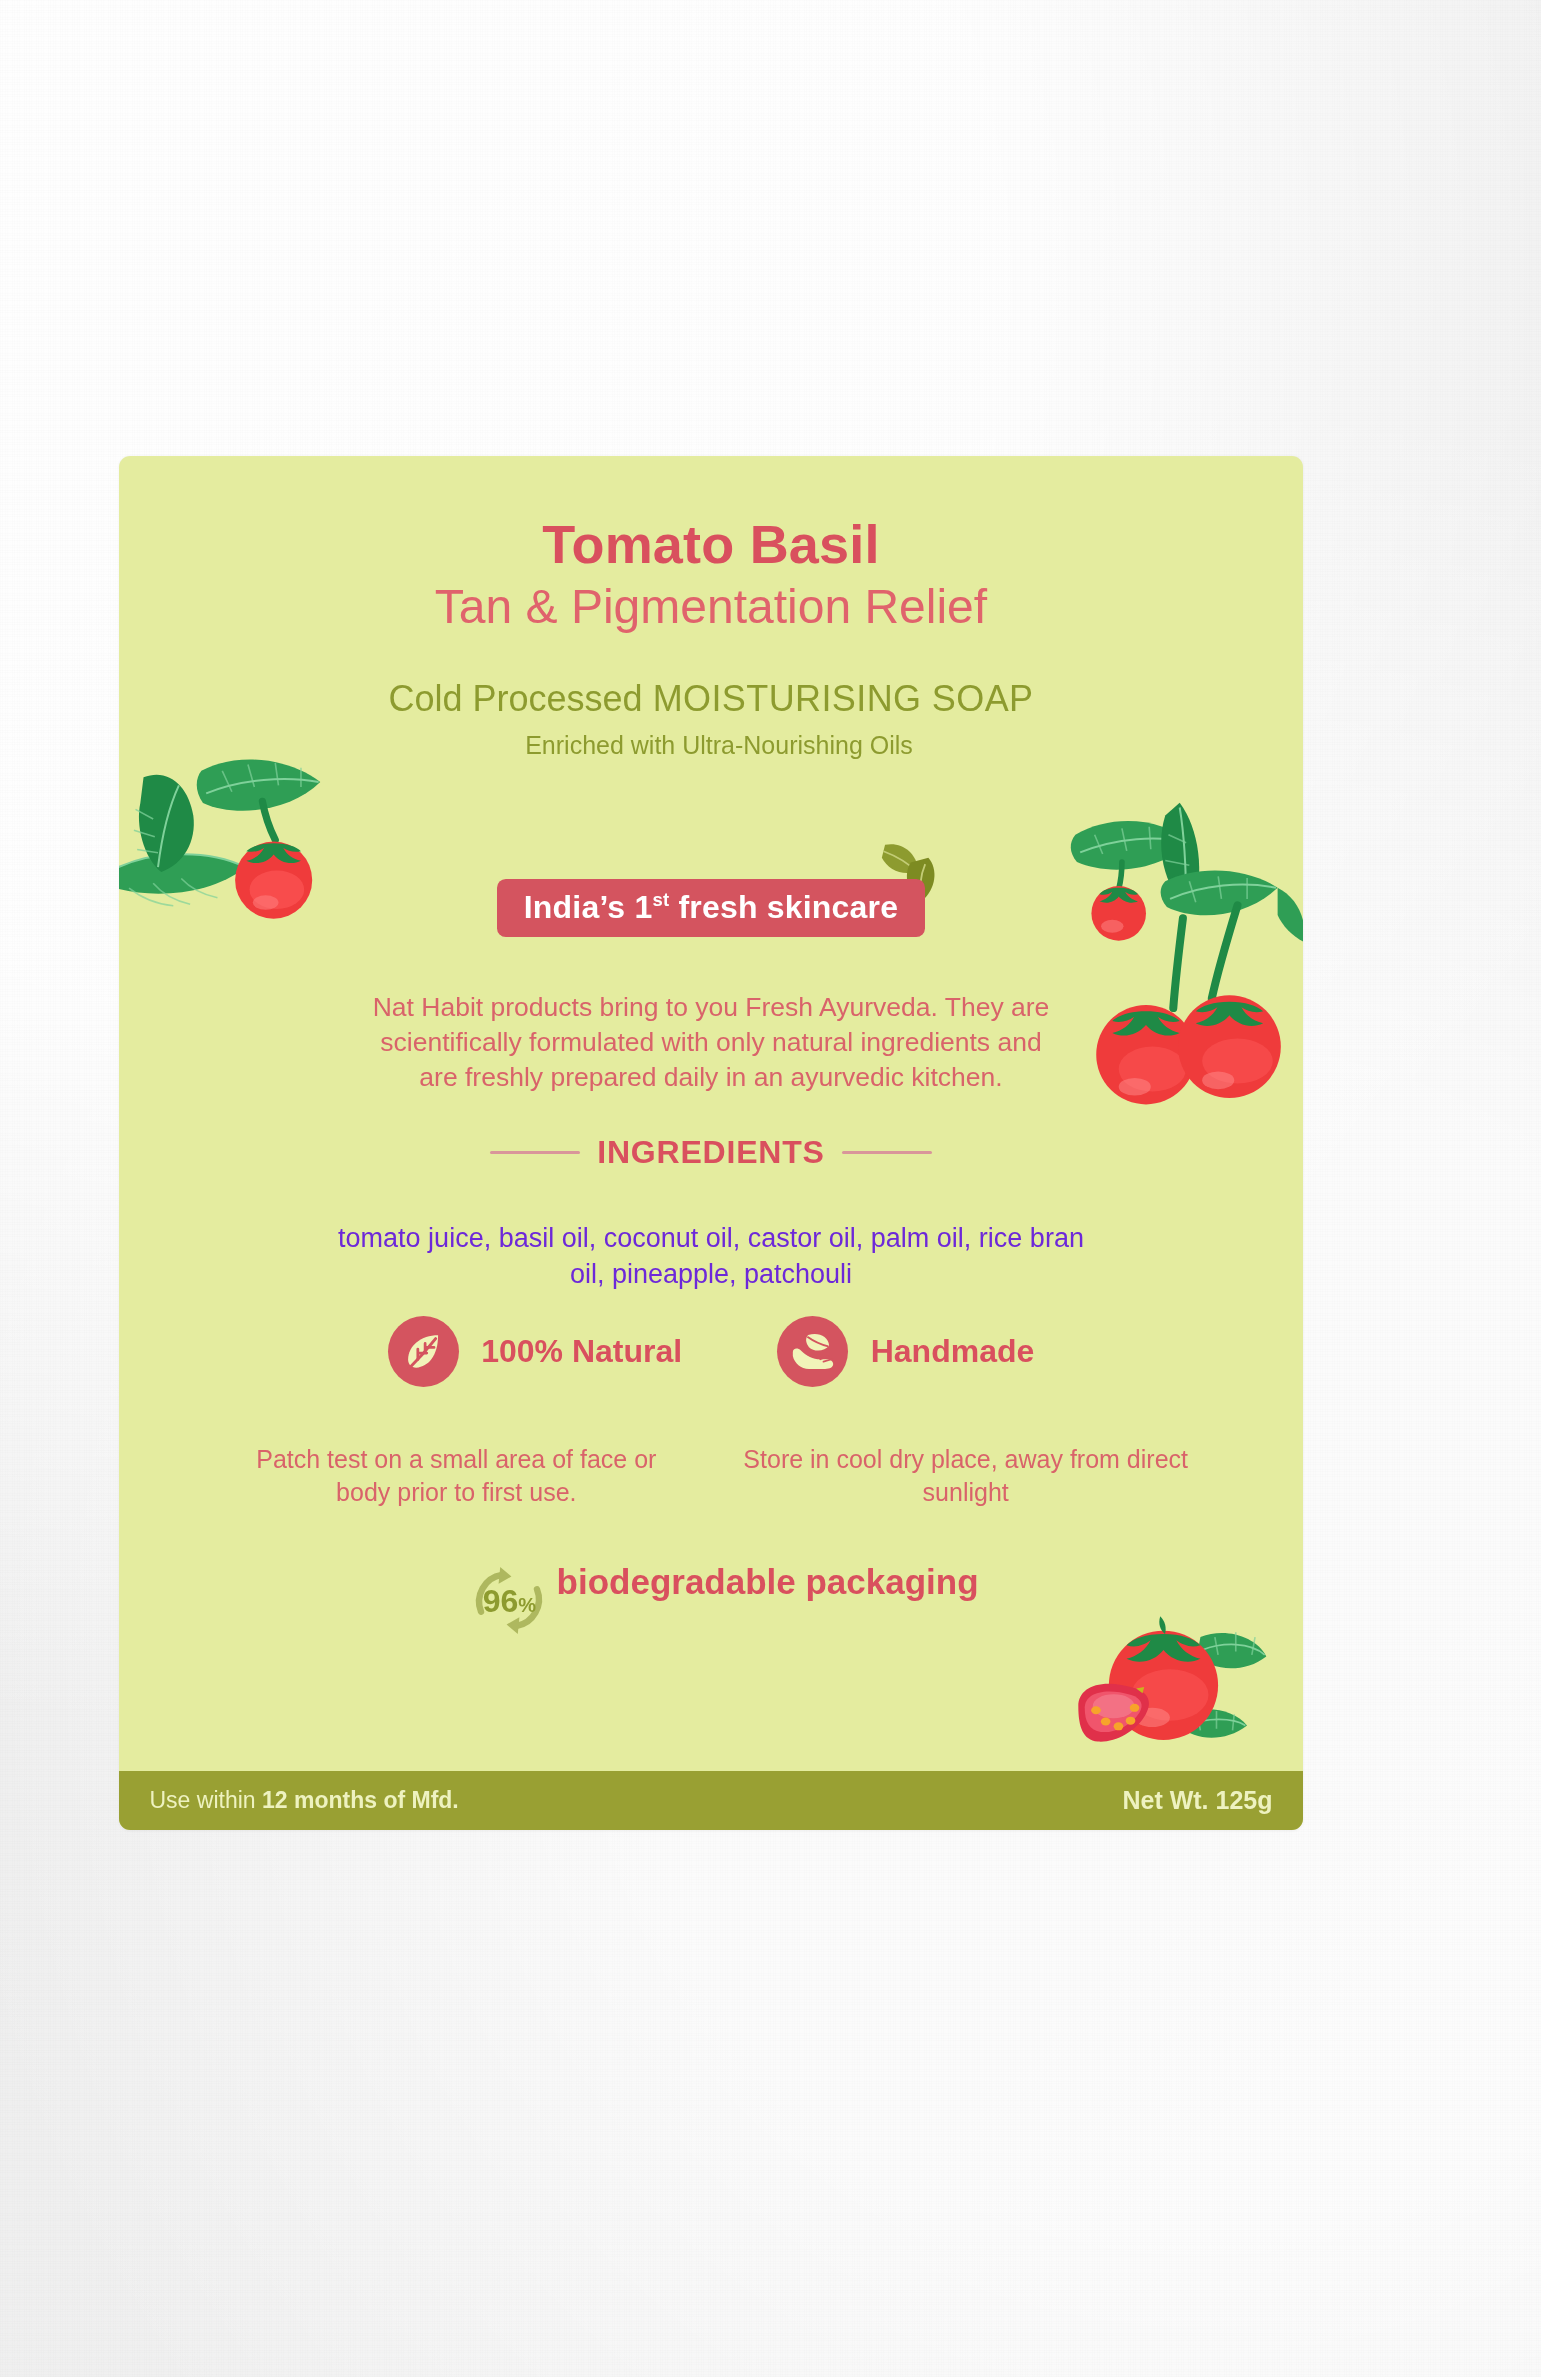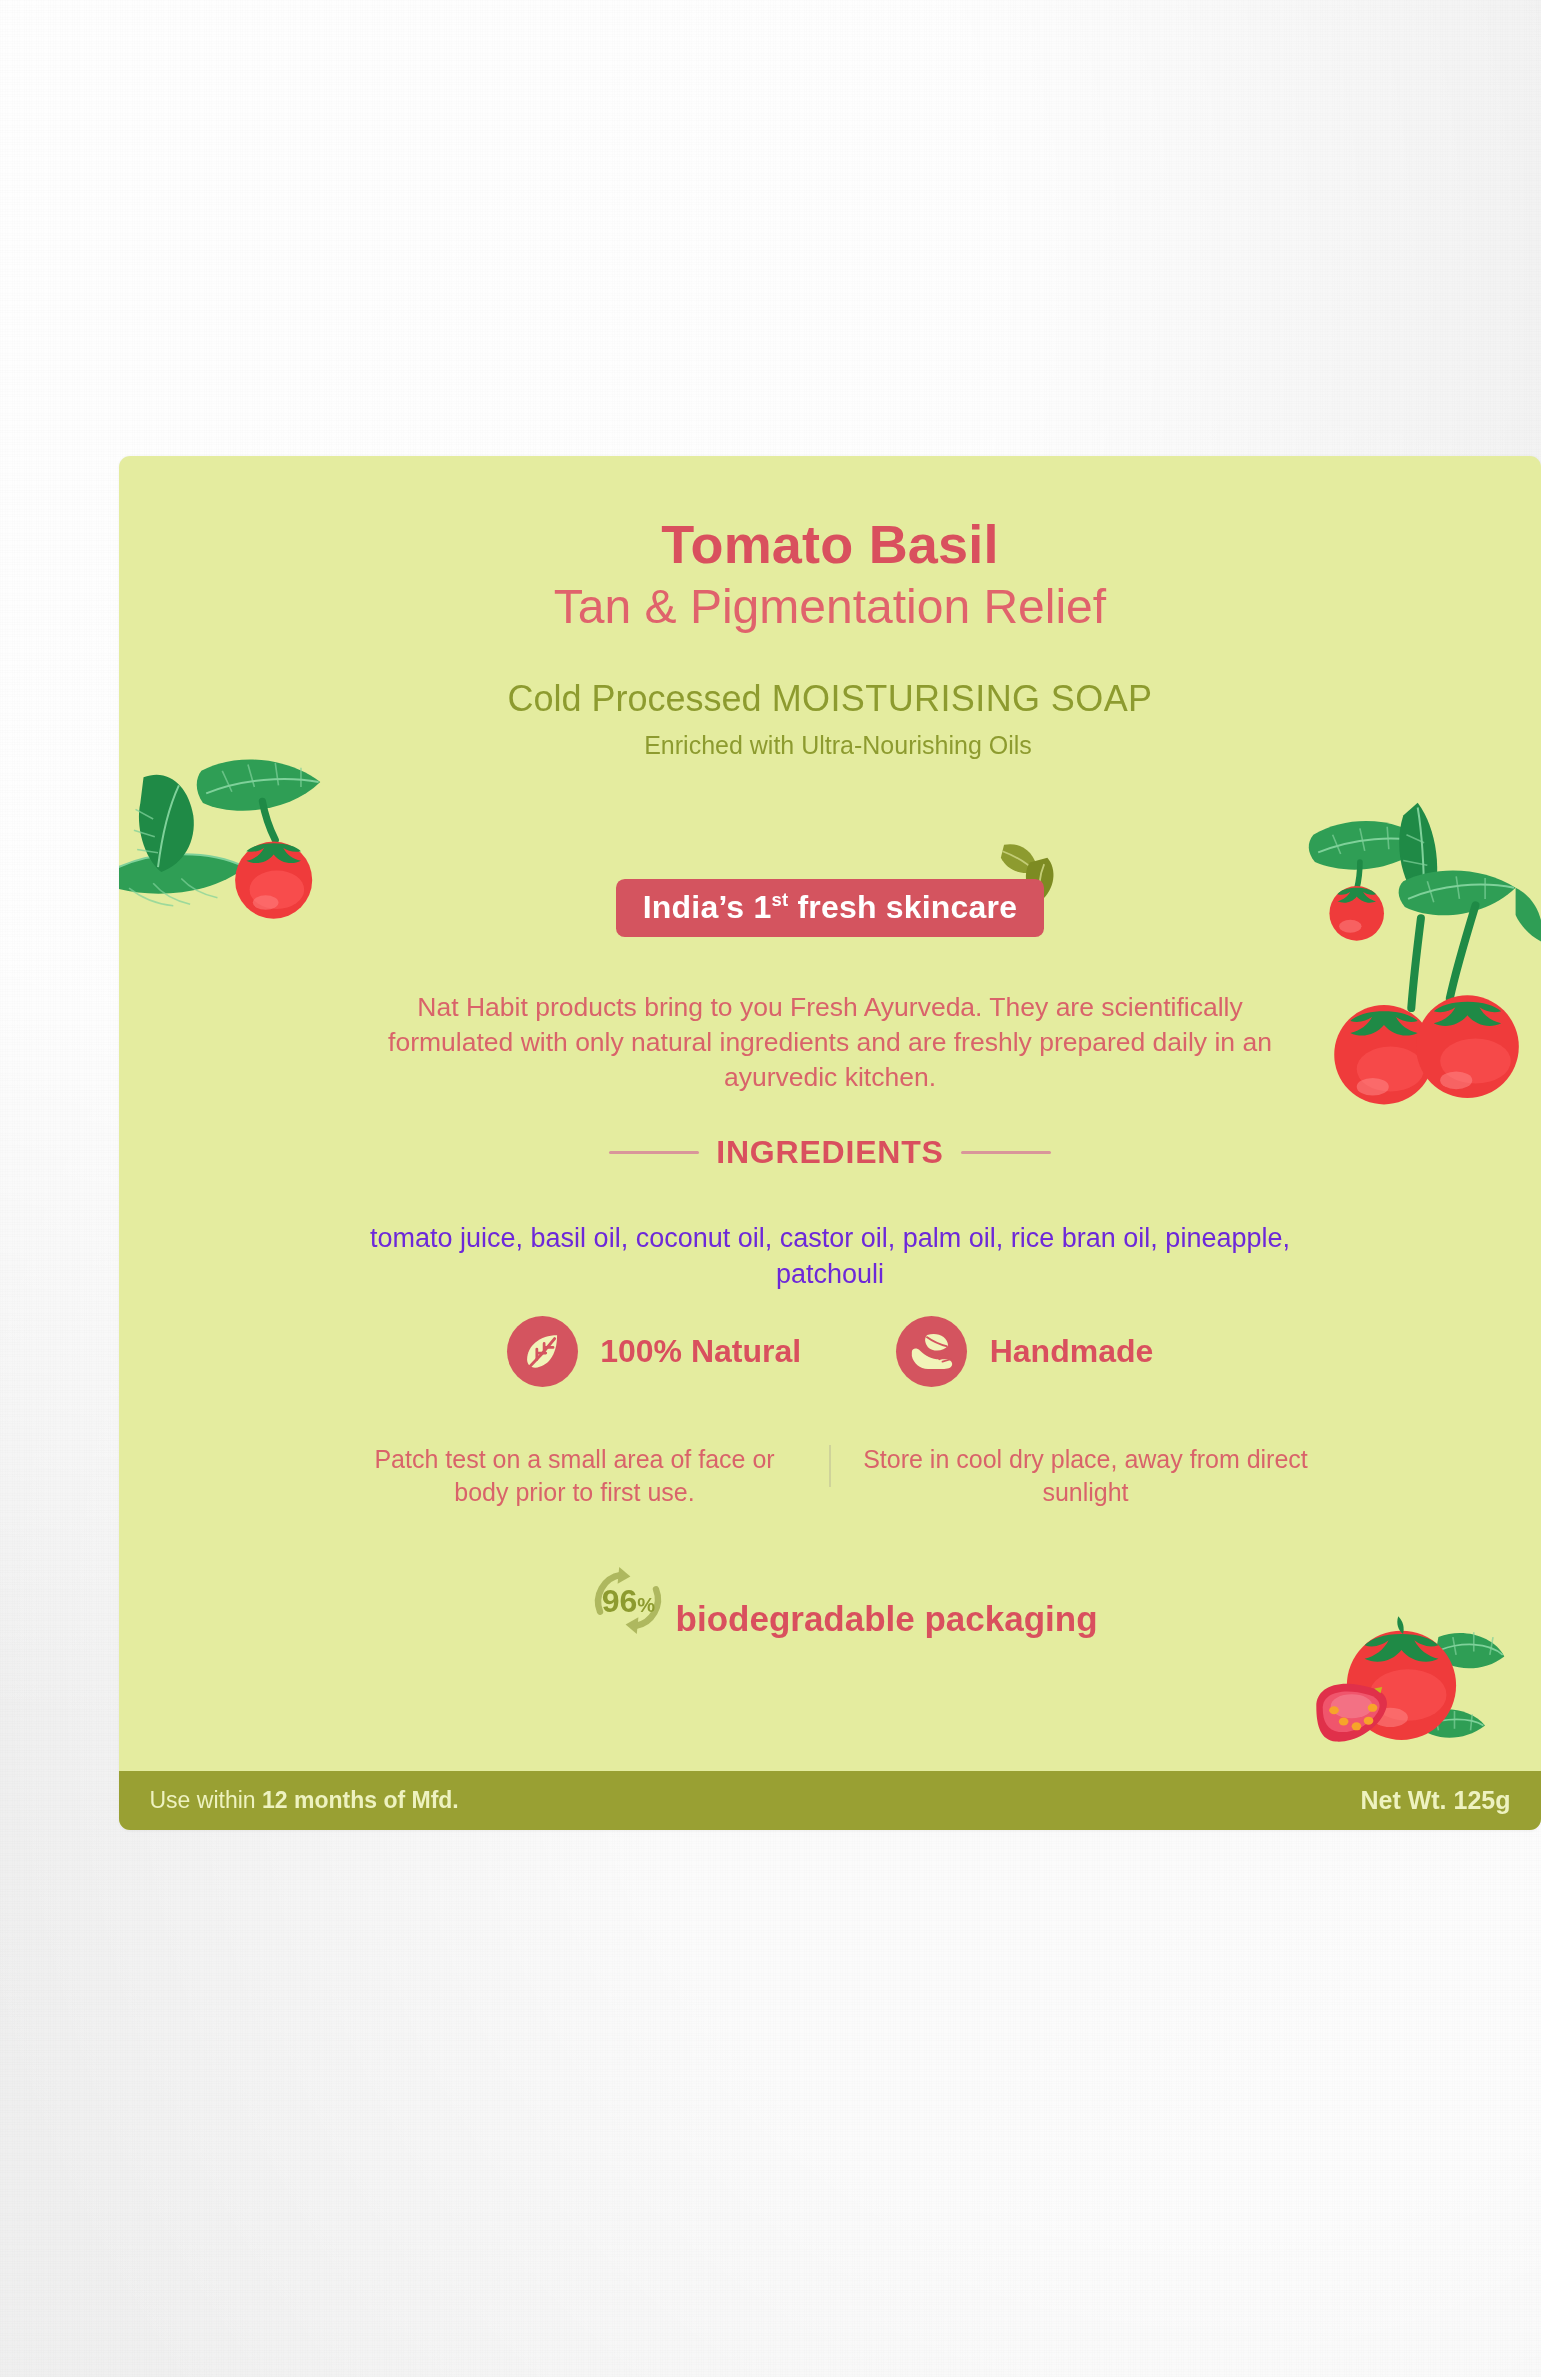--- a/index.html
+++ b/index.html
@@ -23,21 +23,21 @@
     background-image:
       repeating-linear-gradient(0deg, rgba(0,0,0,.012) 0 0.8px, rgba(0,0,0,0) 0.8px 2.4px),
       repeating-linear-gradient(90deg, rgba(0,0,0,.012) 0 0.8px, rgba(0,0,0,0) 0.8px 2.4px);
     opacity:.75;
   }
 
   
   .card{
     position:absolute;
     left:119px;top:456px;
-    width:1422px;height:1374px;
+    width:1184px;height:1374px;
     background:#e4ec9f;
     border-radius:11.2px;
     overflow:hidden;
     box-shadow:0 0.8px 3.2px rgba(0,0,0,.05);
   }
 
   
   .hdr{position:absolute;left:0;right:0;top:61px;text-align:center;z-index:6;}
   .title{
     color:#d9505e;font-size:54px;font-weight:bold;letter-spacing:0.2px;
@@ -104,21 +104,21 @@
   }
   .care-col{
     flex:0 0 449px;color:#d9636a;font-size:25px;line-height:1.32;text-align:center;
     padding:0 19px;
   }
   .care-div{width:1.6px;background:#cfd39a;margin:1.6px 11.2px 22.5px;}
 
   
   .bio{
     position:absolute;left:0;right:0;top:1106px;z-index:6;
-    display:flex;align-items:flex-end;justify-content:center;gap:3.2px;
+    display:flex;align-items:flex-start;justify-content:center;gap:3.2px;
     padding-left:22px;
   }
   .bio-badge{position:relative;width:88px;height:77px;flex:0 0 auto;}
   .bio-num{
     position:absolute;left:0;right:0;top:50%;transform:translateY(-50%);
     text-align:center;color:#8d9b2f;font-size:32px;font-weight:bold;line-height:1;
   }
   .bio-num .pct{font-size:20px;font-weight:bold;}
   .bio-lbl{color:#d9505e;font-size:35px;font-weight:bold;white-space:nowrap;}
 

